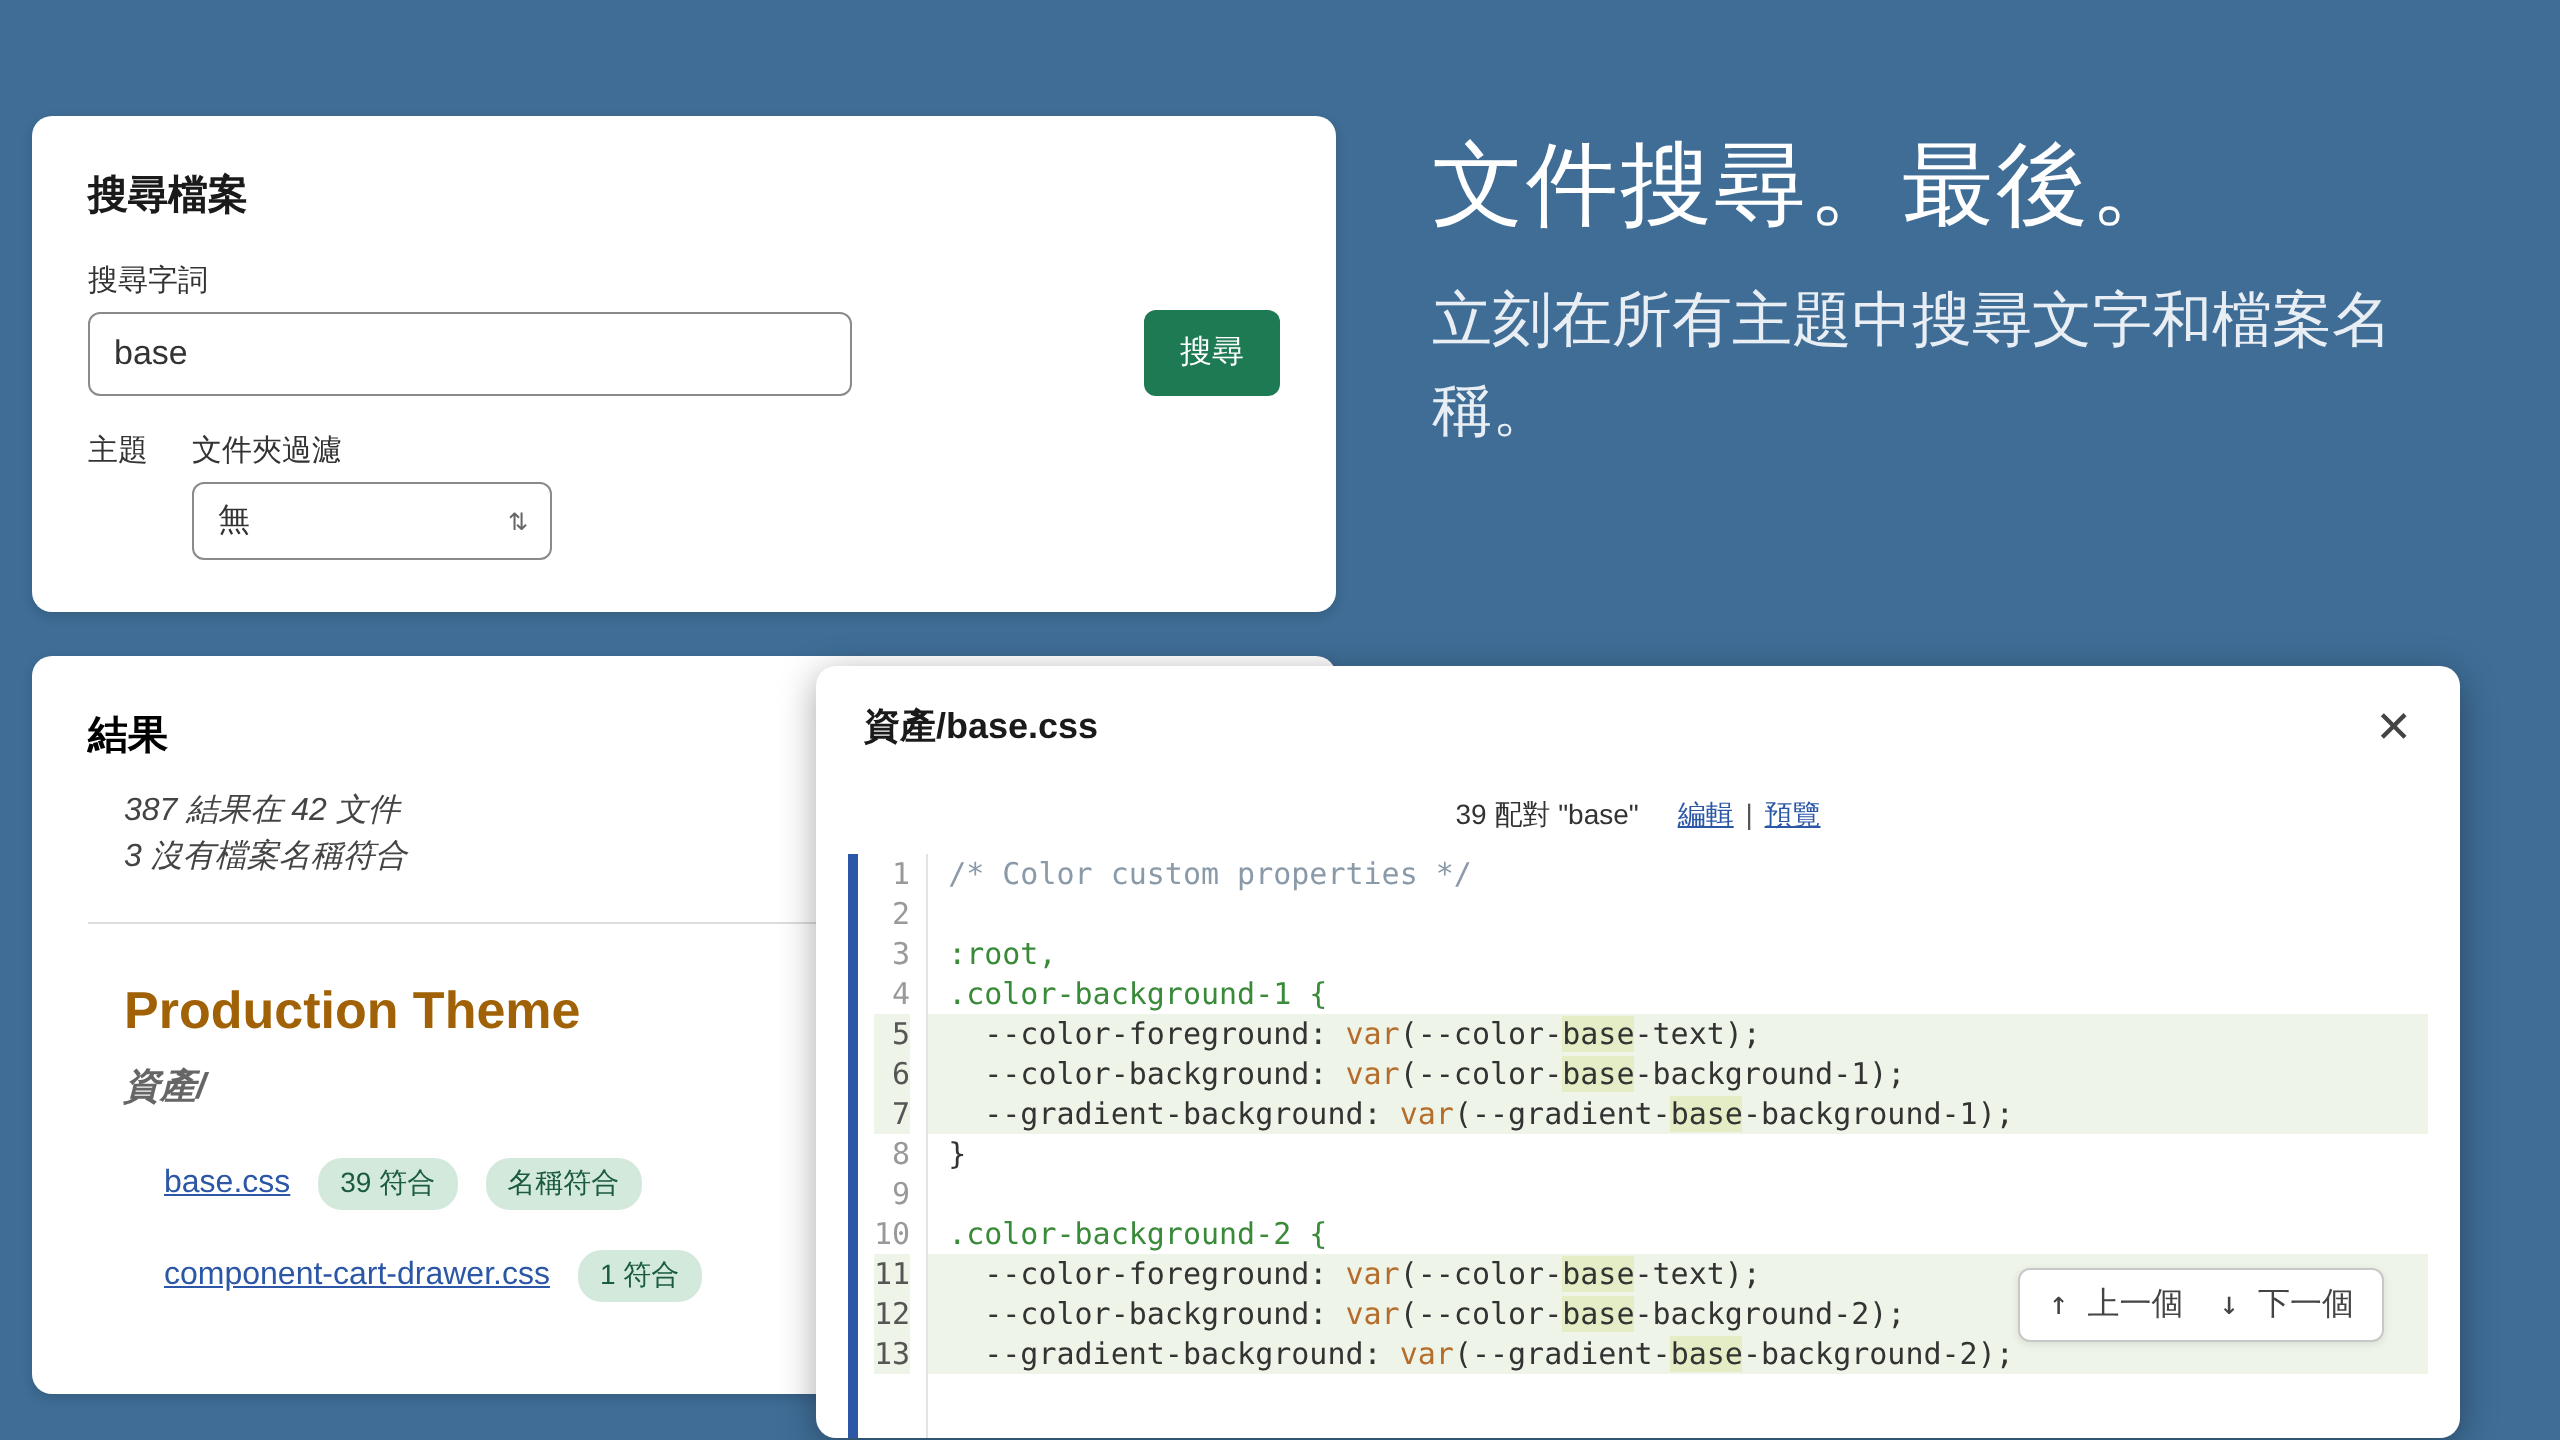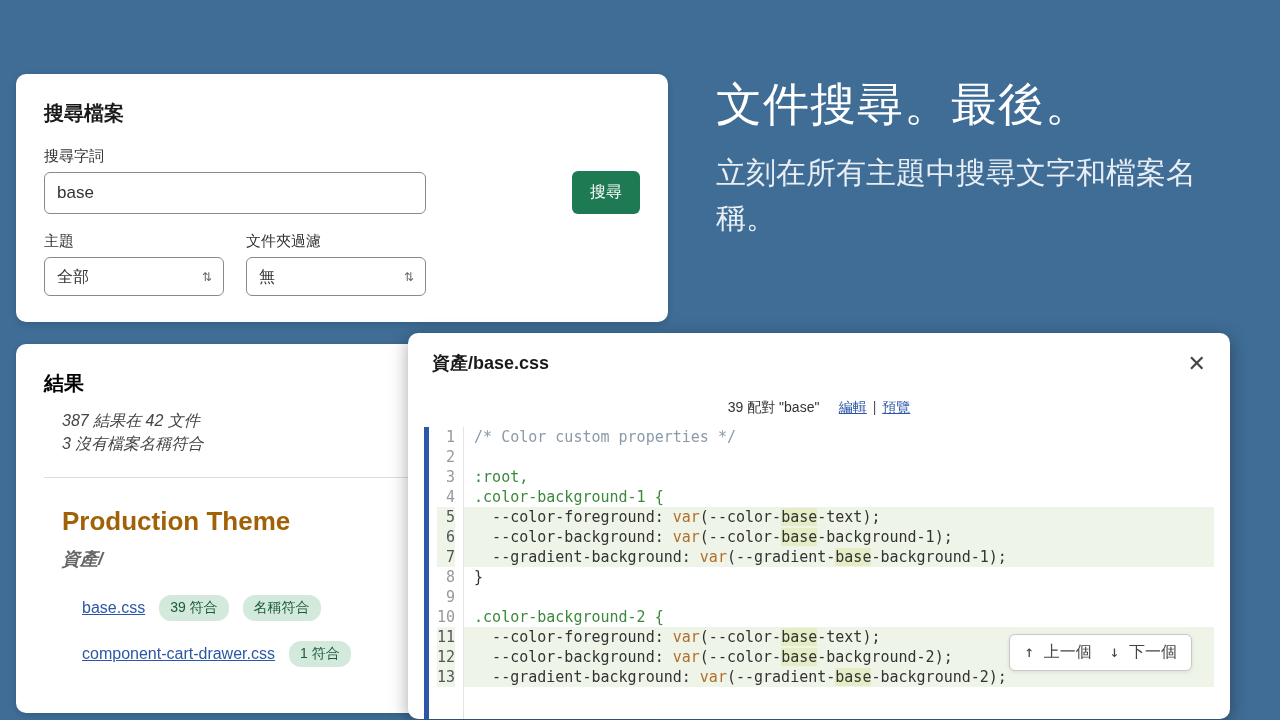--- a/index.html
+++ b/index.html
@@ -7,21 +7,21 @@
   width: 1280px;
   height: 720px;
   background: #3f6d96;
   font-family: -apple-system, BlinkMacSystemFont, "Segoe UI", sans-serif;
   position: relative;
   overflow: hidden;
 }
 .left-panel {
   position: absolute;
   left: 16px;
-  top: 74px;
+  top: 58px;
   width: 652px;
 }
 .card {
   background: #fff;
   border-radius: 10px;
   box-shadow: 0 2px 6px rgba(0,0,0,0.15);
   padding: 26px 28px;
   margin-bottom: 22px;
 }
 .card-title {
@@ -137,21 +137,21 @@
   background: #d3e9db;
   color: #1a5a3e;
   border-radius: 12px;
   padding: 4px 11px;
   font-size: 14px;
   font-weight: 500;
 }
 .right-text {
   position: absolute;
   left: 716px;
-  top: 74px;
+  top: 62px;
   width: 530px;
   color: #fff;
 }
 .right-text h1 {
   font-size: 46px;
   font-weight: 400;
   margin-bottom: 14px;
   letter-spacing: 1px;
 }
 .right-text p {
@@ -254,25 +254,20 @@
     <div class="search-row">
       <div class="search-input-wrap">
         <label class="label">搜尋字詞</label>
         <input class="text-input" value="base" style="">
       </div>
       <button class="btn-search">搜尋</button>
     </div>
     <div class="filter-row">
       <div class="filter-col">
         <label class="label">主題</label>
-        <div class="select-wrap">
-          <select class="select">
-            <option>全部</option>
-          </select>
-        </div>
       </div>
       <div class="filter-col">
         <label class="label">文件夾過濾</label>
         <div class="select-wrap">
           <select class="select">
             <option>無</option>
           </select>
         </div>
       </div>
     </div>

